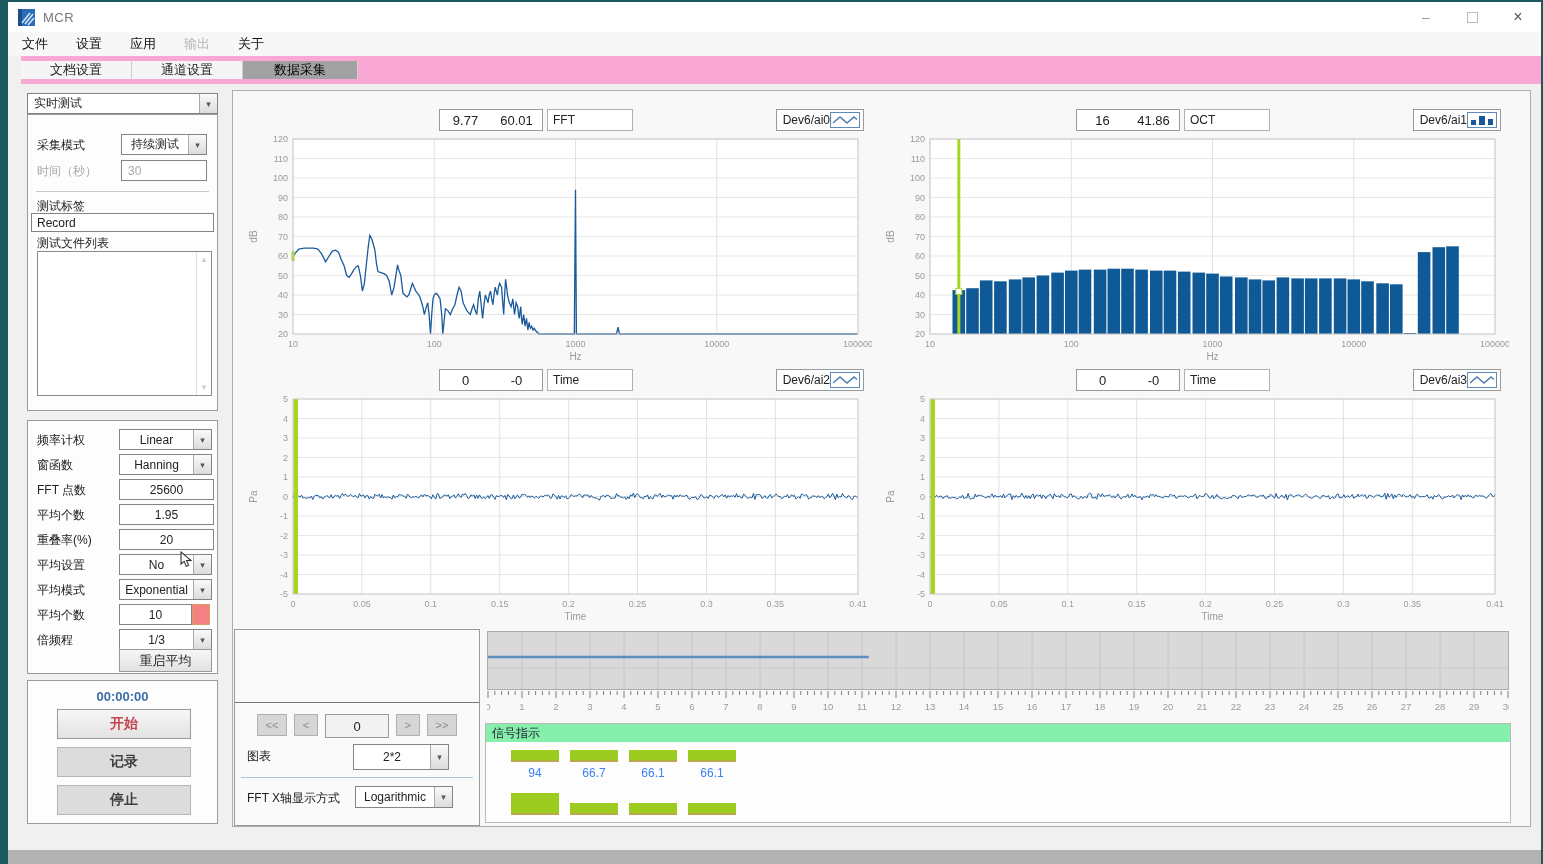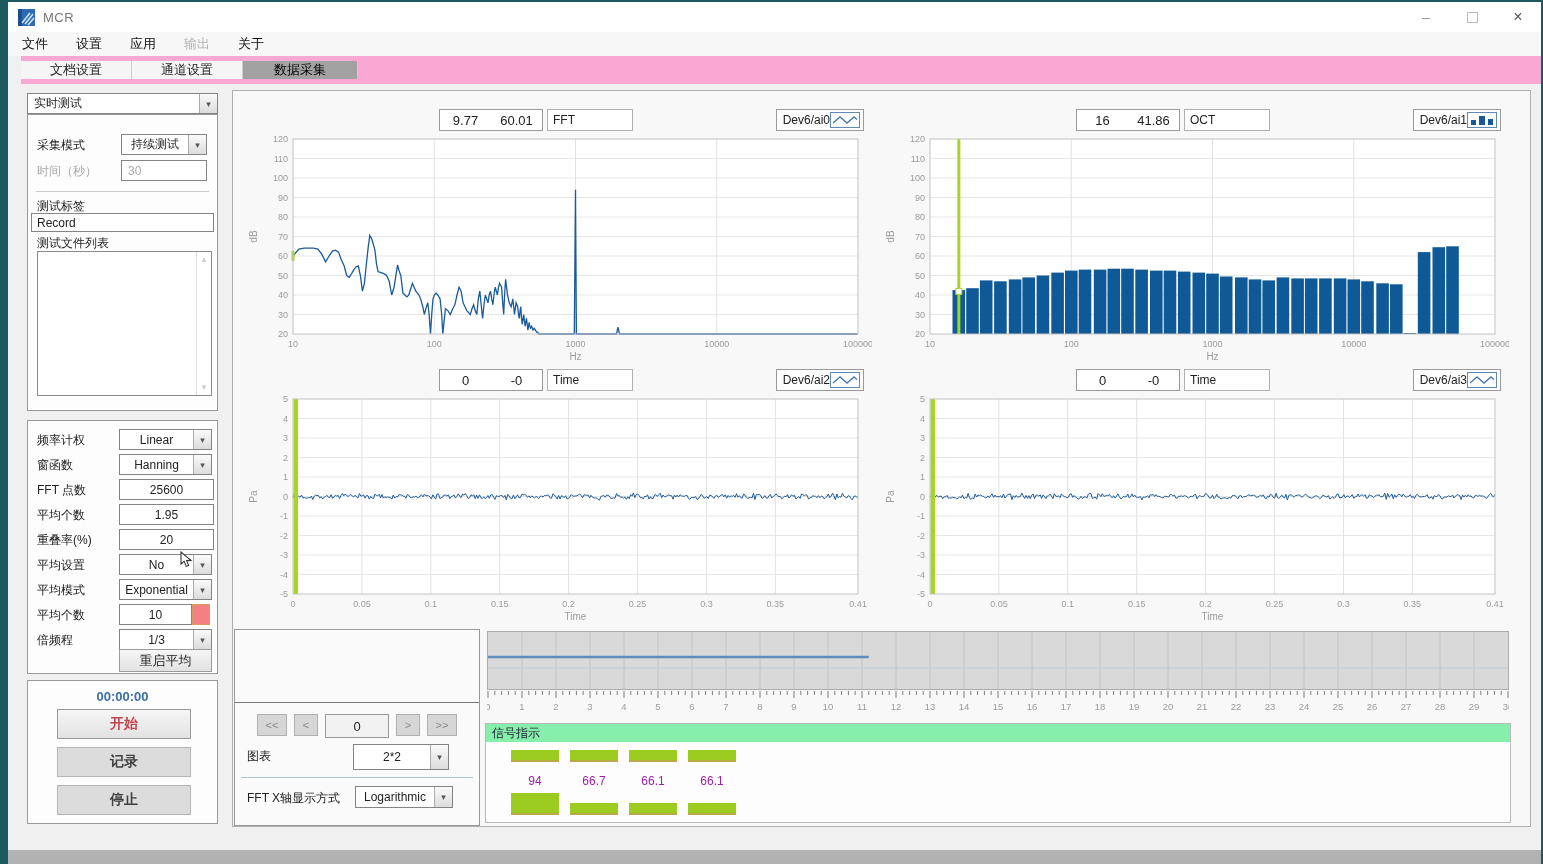--- a/index.html
+++ b/index.html
@@ -78,21 +78,21 @@
          display:flex;align-items:center;justify-content:center;box-sizing:border-box}
   .brow{position:absolute;left:0;right:0;height:22px}
   .bluediv{position:absolute;left:6px;right:6px;height:1px;background:#a9c6d6}
   .tl-svg{position:absolute;left:254px;top:540px;width:1022px;height:84px}
   .sigpanel{position:absolute;left:252px;top:632px;width:1026px;height:100px;background:#fdfdfd;
             border:1px solid #b9b9b9;box-sizing:border-box}
   .sighead{position:absolute;left:0;top:0;right:0;height:18px;background:#86efac;
            display:flex;align-items:center;padding-left:6px;font-size:12px;color:#223;box-sizing:border-box}
   .sigcol{position:absolute;width:48px}
   .sigbar{background:#9ccc1f;border-bottom:2px solid #b9a94a;box-sizing:border-box}
-  .sigval{font-size:12px;color:#a21caf;text-align:center;margin-top:12px}
+  .sigval{font-size:12px;color:#3b82f6;text-align:center;margin-top:4px}
   .cursor-svg{position:absolute;pointer-events:none}
 </style>
 </head>
 <body>
 
 <div class="win">
 
   <div class="titlebar">
     <svg width="17" height="17" viewBox="0 0 17 17">
       <rect x="0" y="0" width="17" height="17" fill="#2b6cb5"></rect>

